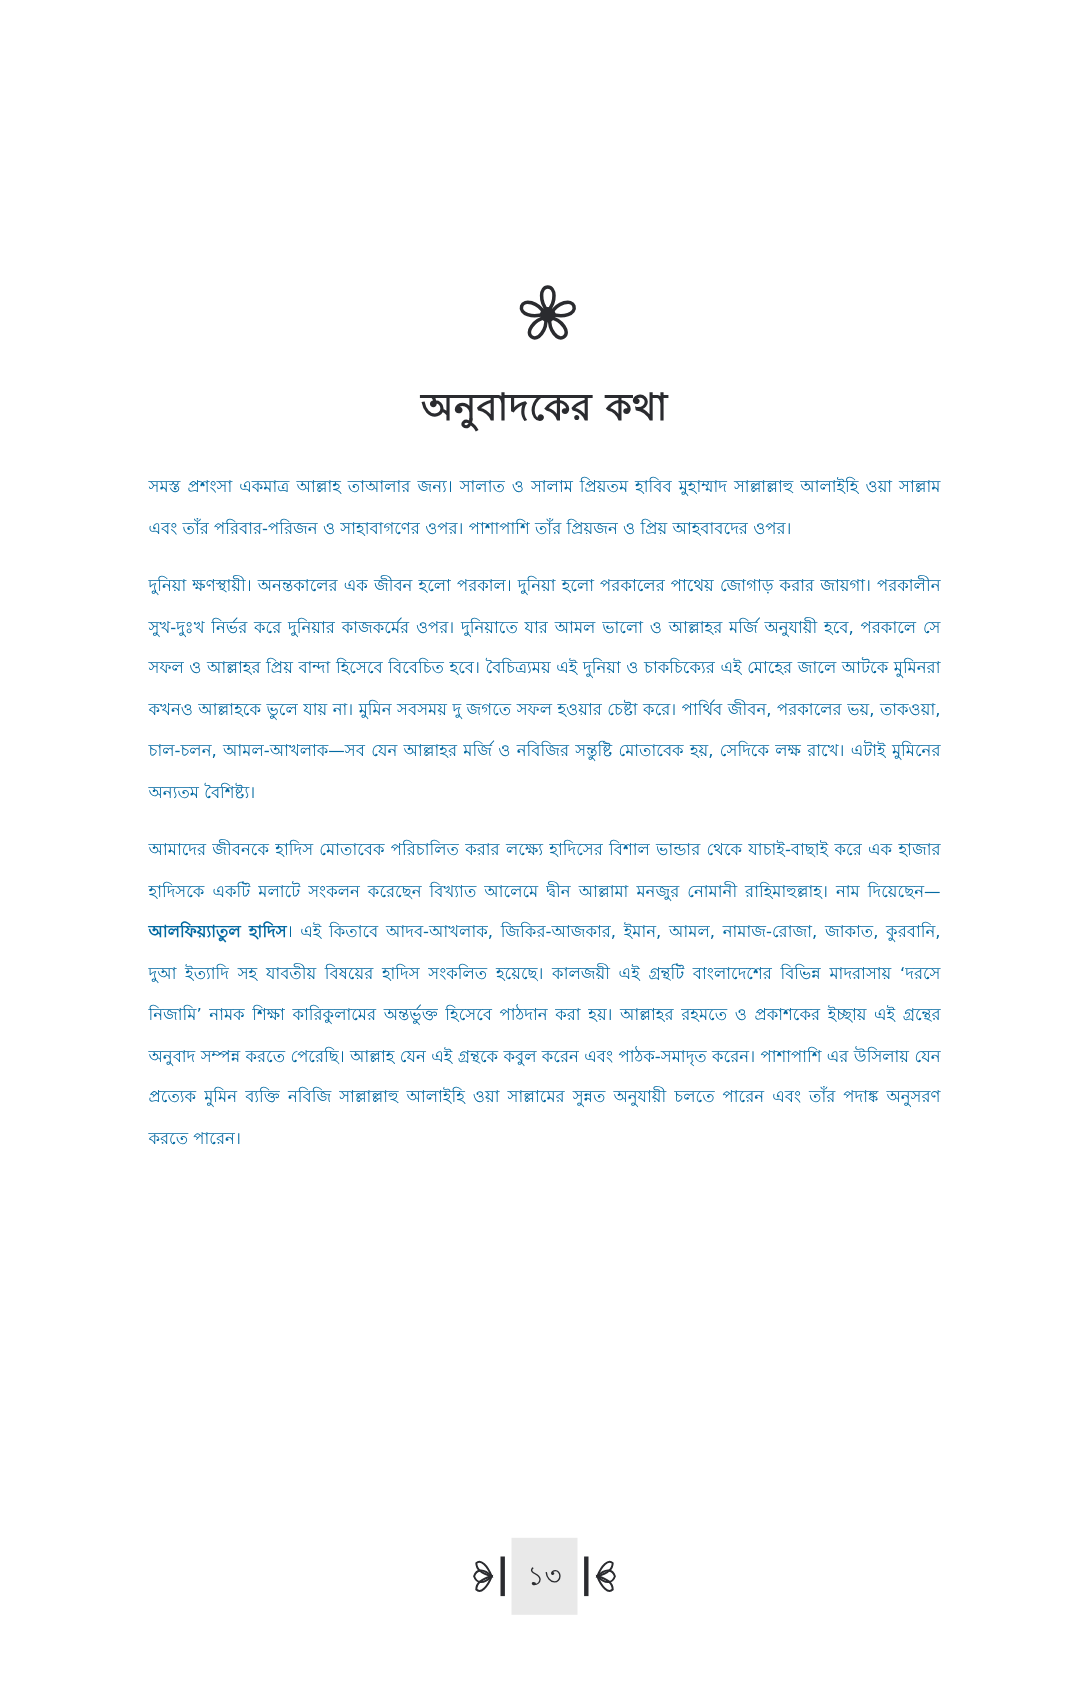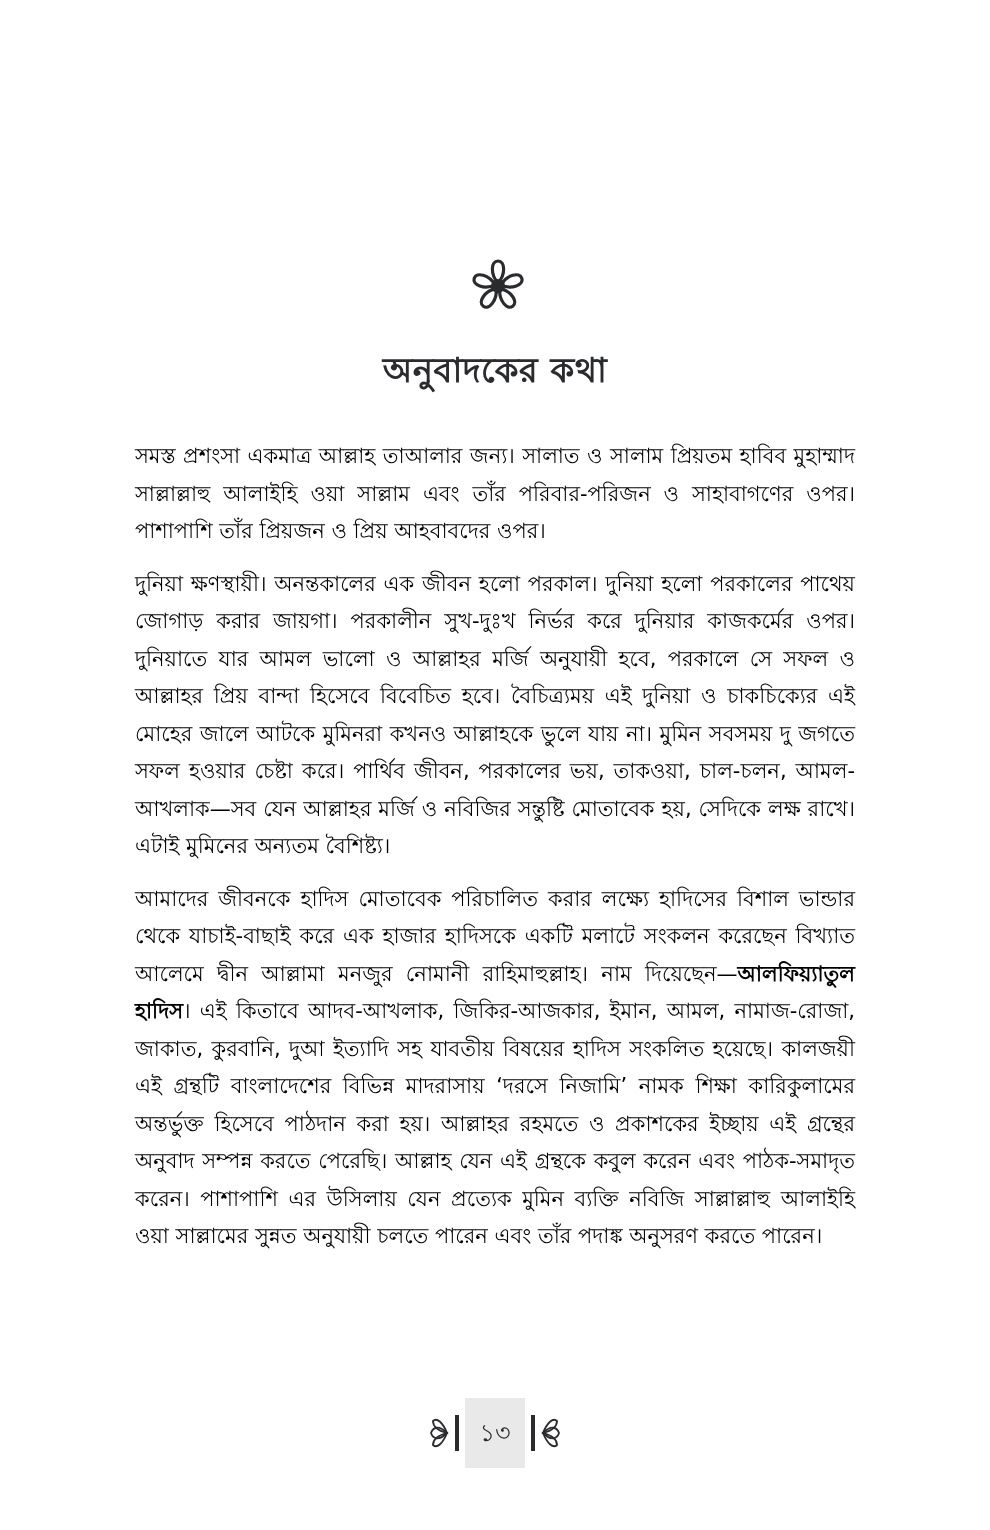--- a/index.html
+++ b/index.html
@@ -2,22 +2,22 @@
 <html><head>
 <meta charset="utf-8">
 <style>
   html, body { margin: 0; padding: 0; background: #ffffff; }
   body { width: 990px; height: 1530px; position: relative; overflow: hidden;
          font-family: "DejaVu Sans", sans-serif; color: #2a2b2f; }
   .ornament { position: absolute; left: 470px; top: 258px; width: 56px; height: 56px; }
   .title { position: absolute; left: 0; width: 990px; top: 344px; text-align: center;
            font-size: 34px; font-weight: bold; color: #2a2b2f; margin: 0; letter-spacing: 0.5px; }
   .content { position: absolute; left: 135px; top: 424px; width: 720px; }
-  .para { margin: 14px 0 15px 0; font-size: 21px; line-height: 37.5px; text-align: justify;
-          text-align-last: left; color: #000000; }
+  .para { margin: 0 0 15px 0; font-size: 15px; line-height: 37.5px; text-align: justify;
+          text-align-last: left; color: #0369a1; }
   .para b { font-weight: bold; }
   .folio { position: absolute; top: 1398px; left: 0; width: 990px; display: flex;
            justify-content: center; align-items: center; gap: 4px; }
   .folio .orn { width: 22px; height: 40px; }
   .folio .bar { width: 4px; height: 36px; background: #2a2b2f; margin: 0 2px; }
   .folio .num { background: #e9e9e9; padding: 19px 14px; font-size: 24px; line-height: 32px; color: #2a2b2f; }
 </style>
 </head>
 <body>
 

